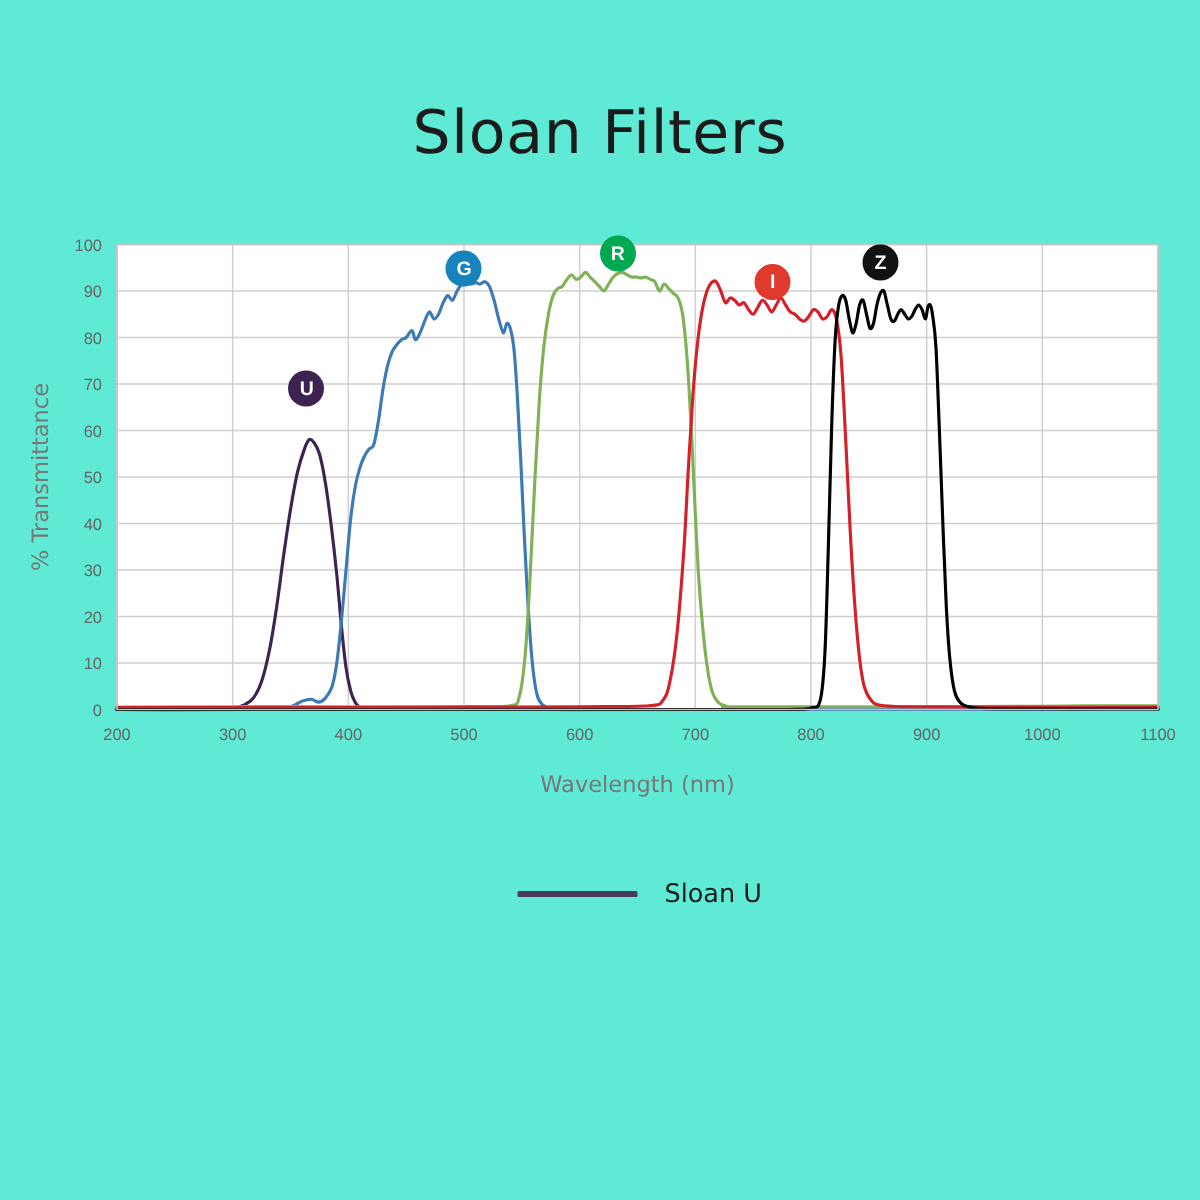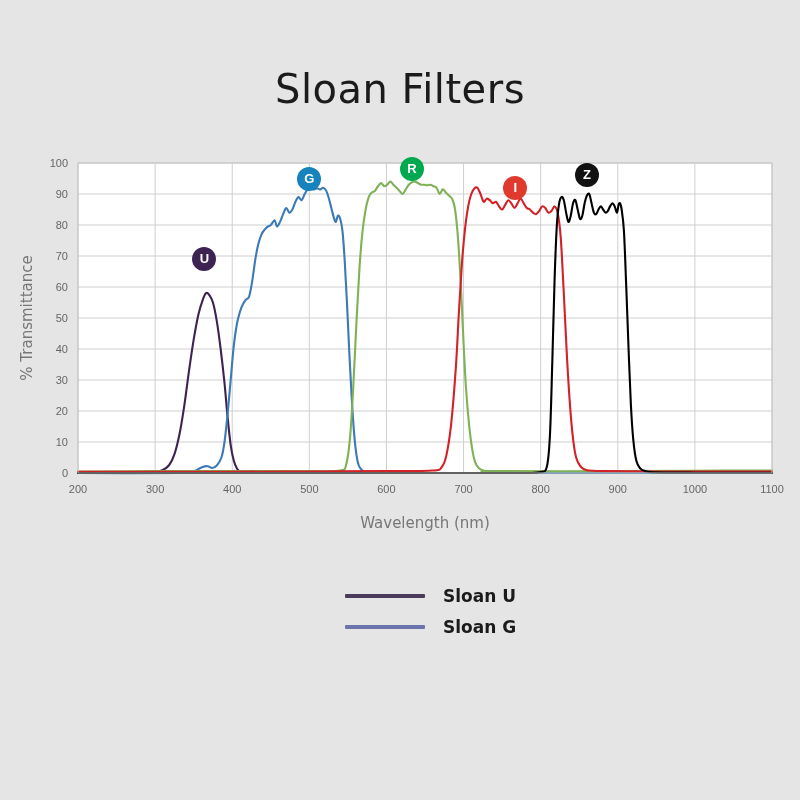--- a/index.html
+++ b/index.html
@@ -11,21 +11,21 @@
     width: 800px;
     height: 800px;
     font-family: "Liberation Sans", sans-serif;
     color: #222;
     overflow: hidden;
   }
   #chart-card {
     position: relative;
     width: 800px;
     height: 800px;
-    background: #e5e5e5;
+    background: #5eead4;
   }
   #chart-title {
     position: absolute;
     left: 0;
     top: 66px;
     width: 800px;
     text-align: center;
     font-size: 40px;
     font-weight: 400;
     letter-spacing: 0.5px;
@@ -69,21 +69,21 @@
   }
   .legend-swatch {
     width: 80px;
     height: 4px;
     border-radius: 1px;
     flex: 0 0 auto;
   }
   .legend-label {
     margin-left: 18px;
     font-size: 17px;
-    font-weight: 700;
+    font-weight: 400;
     color: #1b1b1b;
     font-family: "DejaVu Sans", sans-serif;
     white-space: nowrap;
   }
   .axis-tick-text {
     font-family: "Liberation Sans", sans-serif;
     font-size: 11px;
     fill: #666666;
   }
   .axis-title-text {
@@ -170,19 +170,15 @@
         <div class="badge" style="left: 503.22px; top: 175.8px; background: rgb(224, 58, 47);">I</div>
         <div class="badge" style="left: 574.933px; top: 163.4px; background: rgb(17, 17, 17);">Z</div>
       </div>
   </div>
 
   <div id="legend">
       <div class="legend-row">
         <div class="legend-swatch" style="background: rgb(74, 58, 92);"></div>
         <div class="legend-label">Sloan U</div>
       </div>
-      <div class="legend-row">
-        <div class="legend-swatch" style="background: rgb(107, 116, 172);"></div>
-        <div class="legend-label">Sloan G</div>
-      </div>
     </div>
 
 </div>
 
 </body></html>

